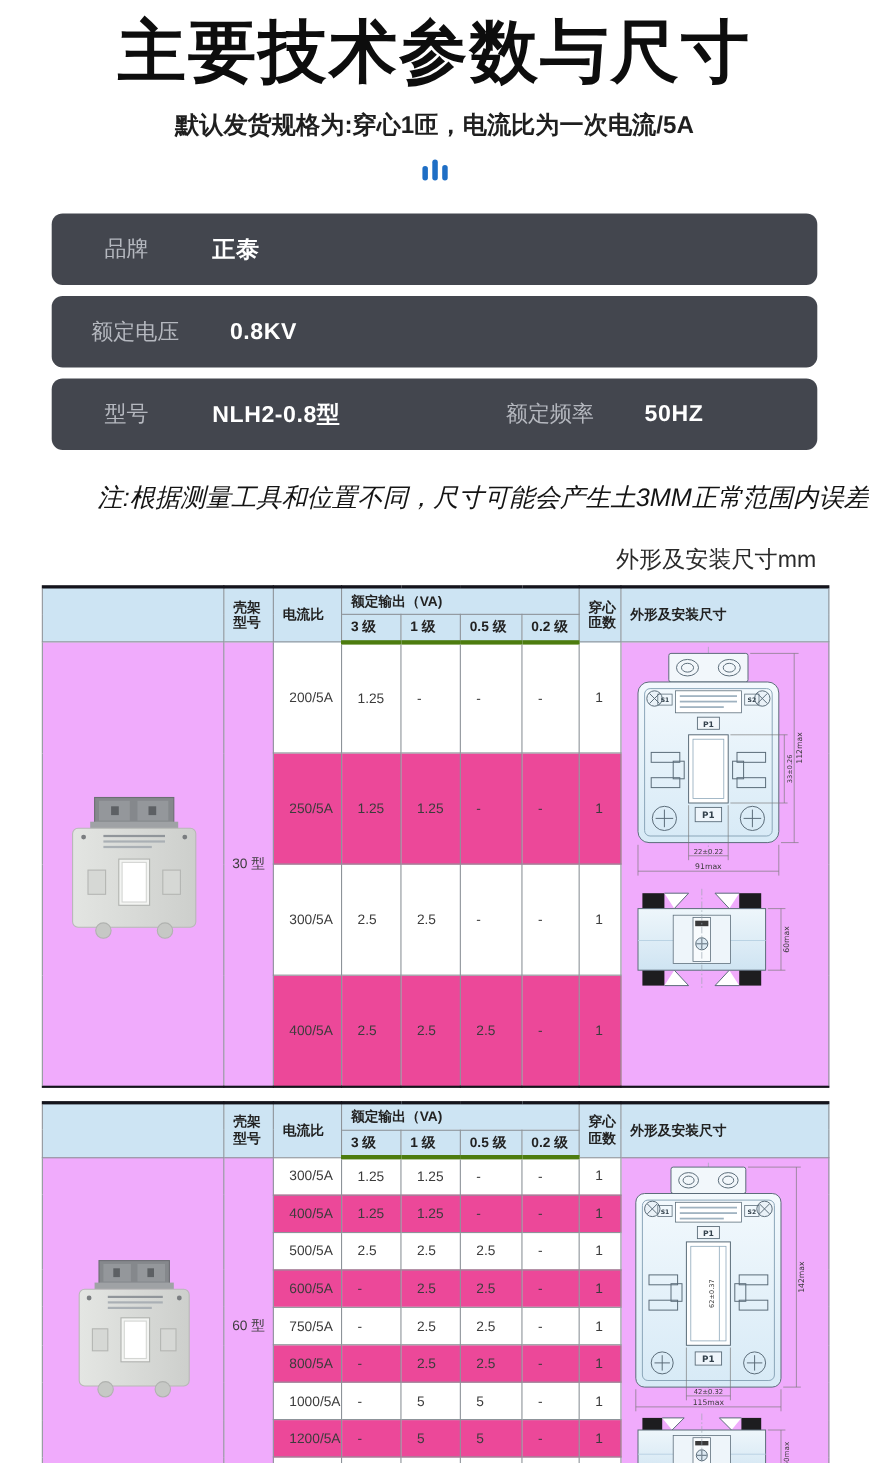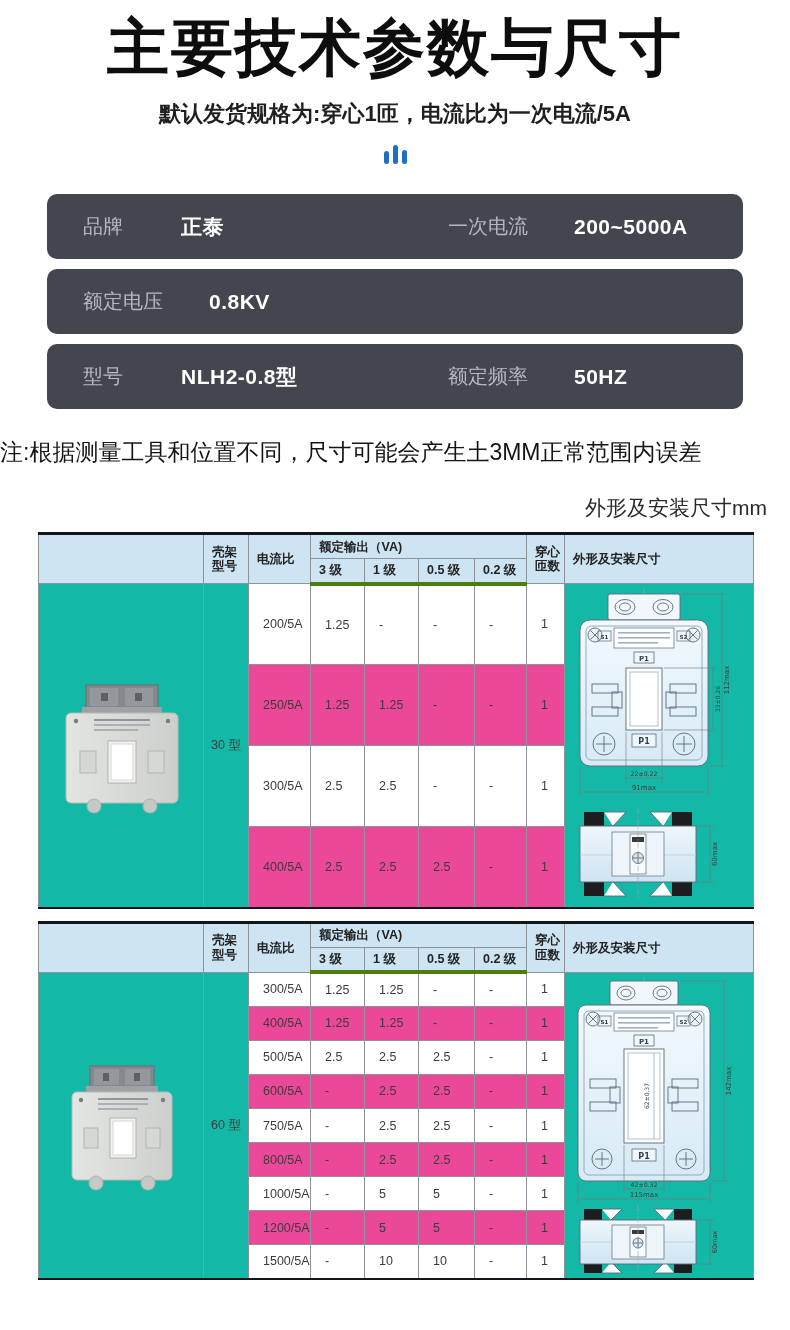--- a/index.html
+++ b/index.html
@@ -12,44 +12,44 @@
   .page-title { margin-top:12px; text-align:center; font-size:62px; font-weight:900; color:#0d0d0d; letter-spacing:2px; line-height:1.15; }
   .subtitle { margin-top:16px; text-align:center; font-size:22px; font-weight:600; color:#1f1f1f; }
   .bars { margin-top:15px; display:flex; justify-content:center; align-items:flex-end; gap:4px; height:20px; }
   .bars span { display:block; width:5px; border-radius:2.5px; background:var(--blue); }
   .bars .b1 { height:13px; } .bars .b2 { height:19px; } .bars .b3 { height:14px; }
 
   .spec-cards { margin-top:30px; }
   .spec-card { margin:0 47px 10px; height:65px; border-radius:10px; background:var(--card-bg);
     display:flex; align-items:center; padding:0 36px; }
   .pair { display:flex; align-items:center; }
-  .pair.p1 { width:365px; }
+  .pair.p1 { width:365px;margin-left:12px; }
   .pair.p2 { flex:1; }
   .spec-label { color:#b5b8bf; font-size:20px; flex-shrink:0; }
   .p1 .spec-label { width:98px; }
   .p2 .spec-label { width:126px; }
   .spec-value { color:#ffffff; font-size:21px; font-weight:bold; letter-spacing:0.5px; }
 
-  .note { margin-top:28px; text-align:left; font-size:23px; font-weight:500; color:#141414; }
-  .section-label { margin-top:26px; padding-right:23px; text-align:right; font-size:21px; color:#2a2a2a; }
+  .note { margin-top:28px; text-align:right; font-size:23px; font-weight:500; color:#141414;font-style:italic; }
+  .section-label { margin-top:26px; padding-right:48px; text-align:right; font-size:21px; color:#2a2a2a; }
 
   table.spec-table { width:715px; margin:10px 0 0 38px; border-collapse:collapse; table-layout:fixed;
     background:#fff; font-size:12.5px; color:#3c3c3c;
     border-top:3px solid #14141c; border-bottom:2px solid #14141c;
     border-left:1px solid #6f757b; border-right:1px solid #6f757b; }
   table.t2 { margin-top:12px; }
   .spec-table th, .spec-table td { border:1px solid #8d9399; }
   .spec-table th { background:var(--hdr-blue); font-weight:bold; text-align:left;
     padding:2px 4px 2px 8px; color:#222; height:25px; line-height:1.15; }
   .spec-table thead tr:last-child th { border-bottom:4px solid #4d7c0f; }
   .spec-table td { padding-left:14px; vertical-align:middle; }
-  .t1 tbody td { height:81px; }
+  .t1 tbody td { height:101px; }
   .t2 tbody td { height:34px; }
   tr.stripe td { background:#ec4899; }
-  td.photo-cell, td.frame-cell, td.dims-cell { background:#14b8a6; }
+  td.photo-cell, td.frame-cell, td.dims-cell { background:#f0abfc; }
   td.photo-cell { padding:0; text-align:center; }
   td.frame-cell { padding:0; text-align:center; }
   td.dims-cell { padding:2px 0 0 0; text-align:center; vertical-align:top; }
   svg text { font-family:"DejaVu Sans","Liberation Sans",sans-serif; }
 </style>
 </head>
 <body style="--blue: #1e6ec5; --card-bg: #43464e; --hdr-blue: #cde4f3;">
 
 <h1 class="page-title">主要技术参数与尺寸</h1>
 <div class="subtitle">默认发货规格为:穿心1匝，电流比为一次电流/5A</div>
@@ -57,24 +57,20 @@
   <span class="b1"></span>
     <span class="b2"></span>
     <span class="b3"></span>
 </div>
 
 <div class="spec-cards">
   <div class="spec-card">
     <div class="pair p1">
       <span class="spec-label">品牌</span>
       <span class="spec-value">正泰</span>
-    </div>
-    <div class="pair p2">
-      <span class="spec-label">一次电流</span>
-      <span class="spec-value">200~5000A</span>
     </div>
   </div>
   <div class="spec-card">
     <div class="pair p2">
       <span class="spec-label">额定电压</span>
       <span class="spec-value">0.8KV</span>
     </div>
   </div>
   <div class="spec-card">
     <div class="pair p1">

